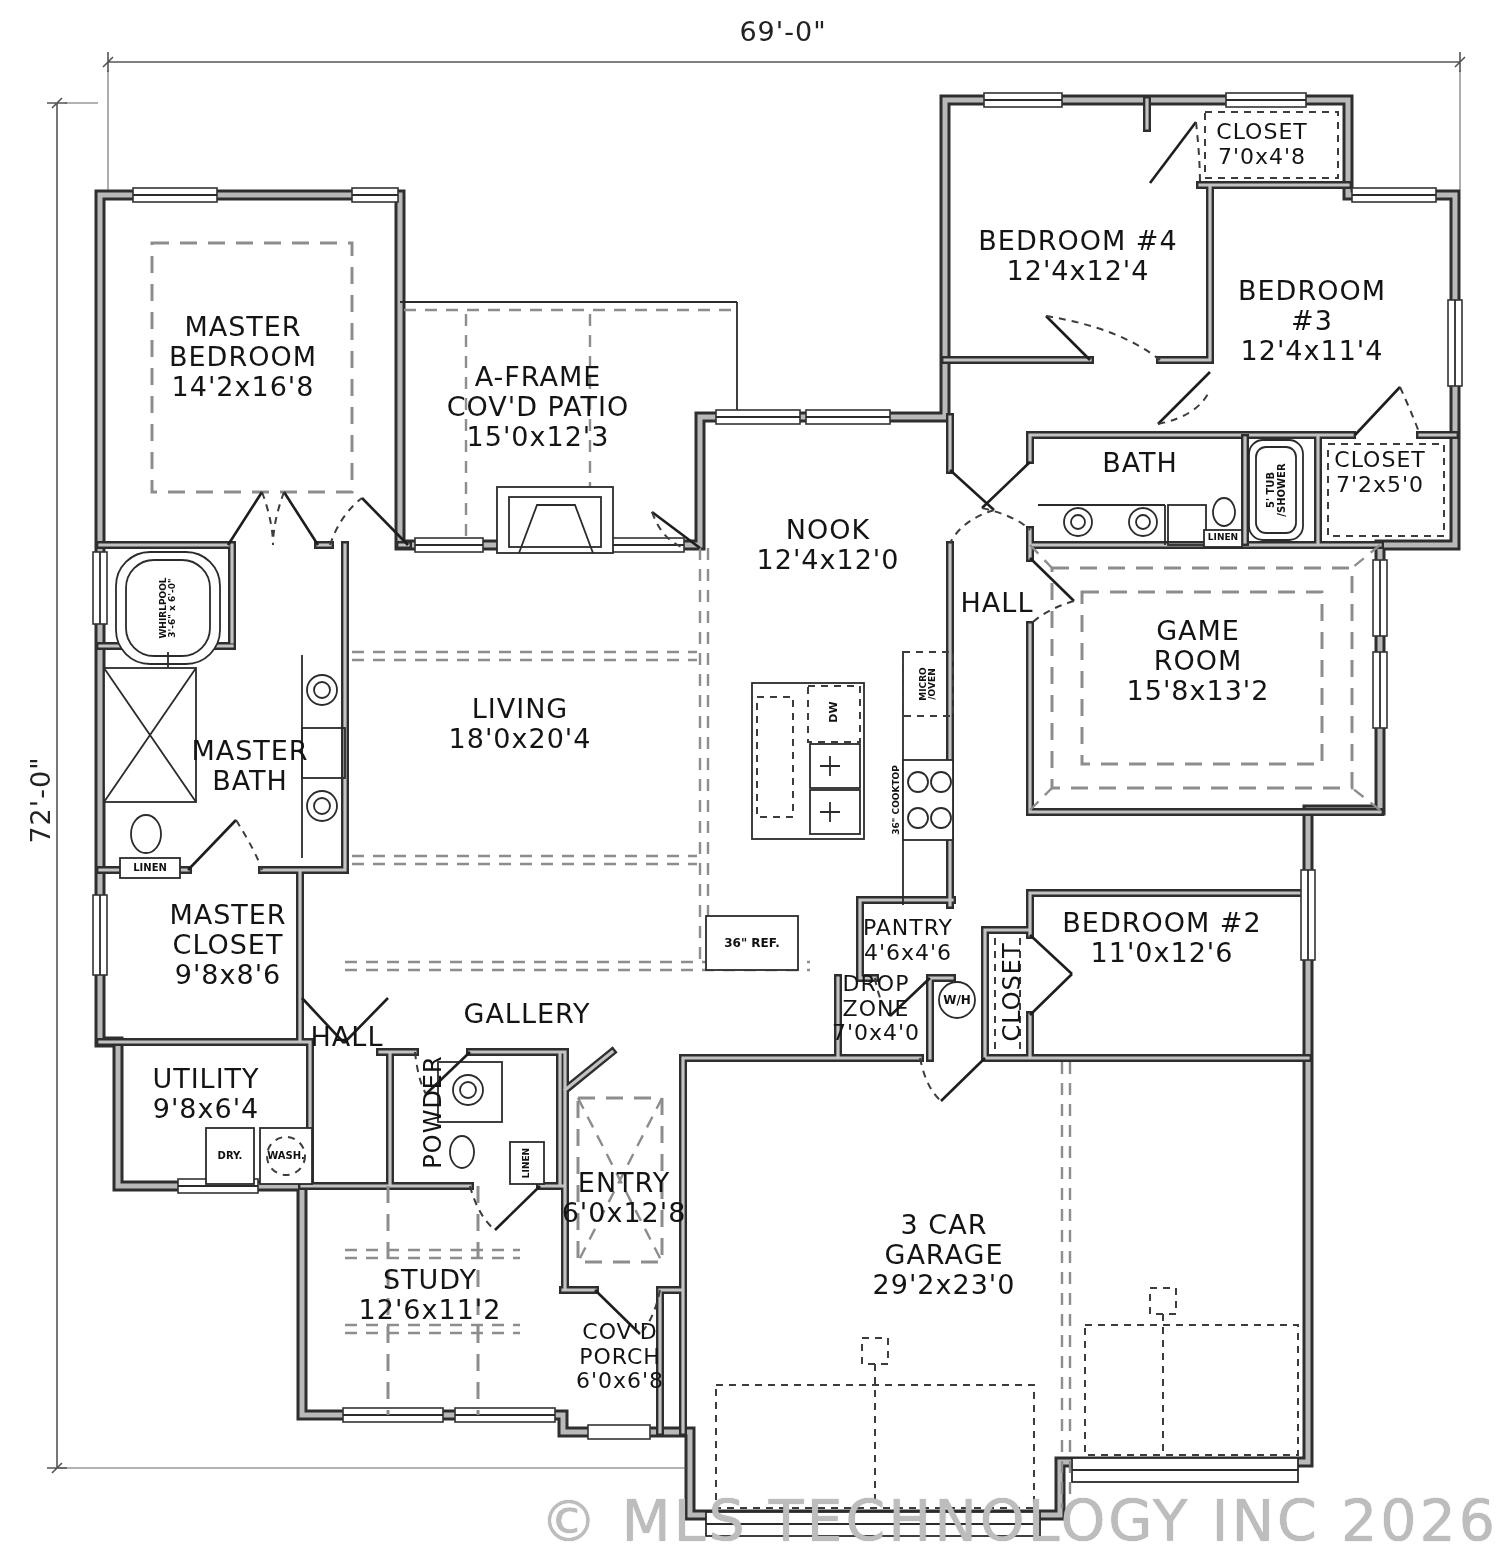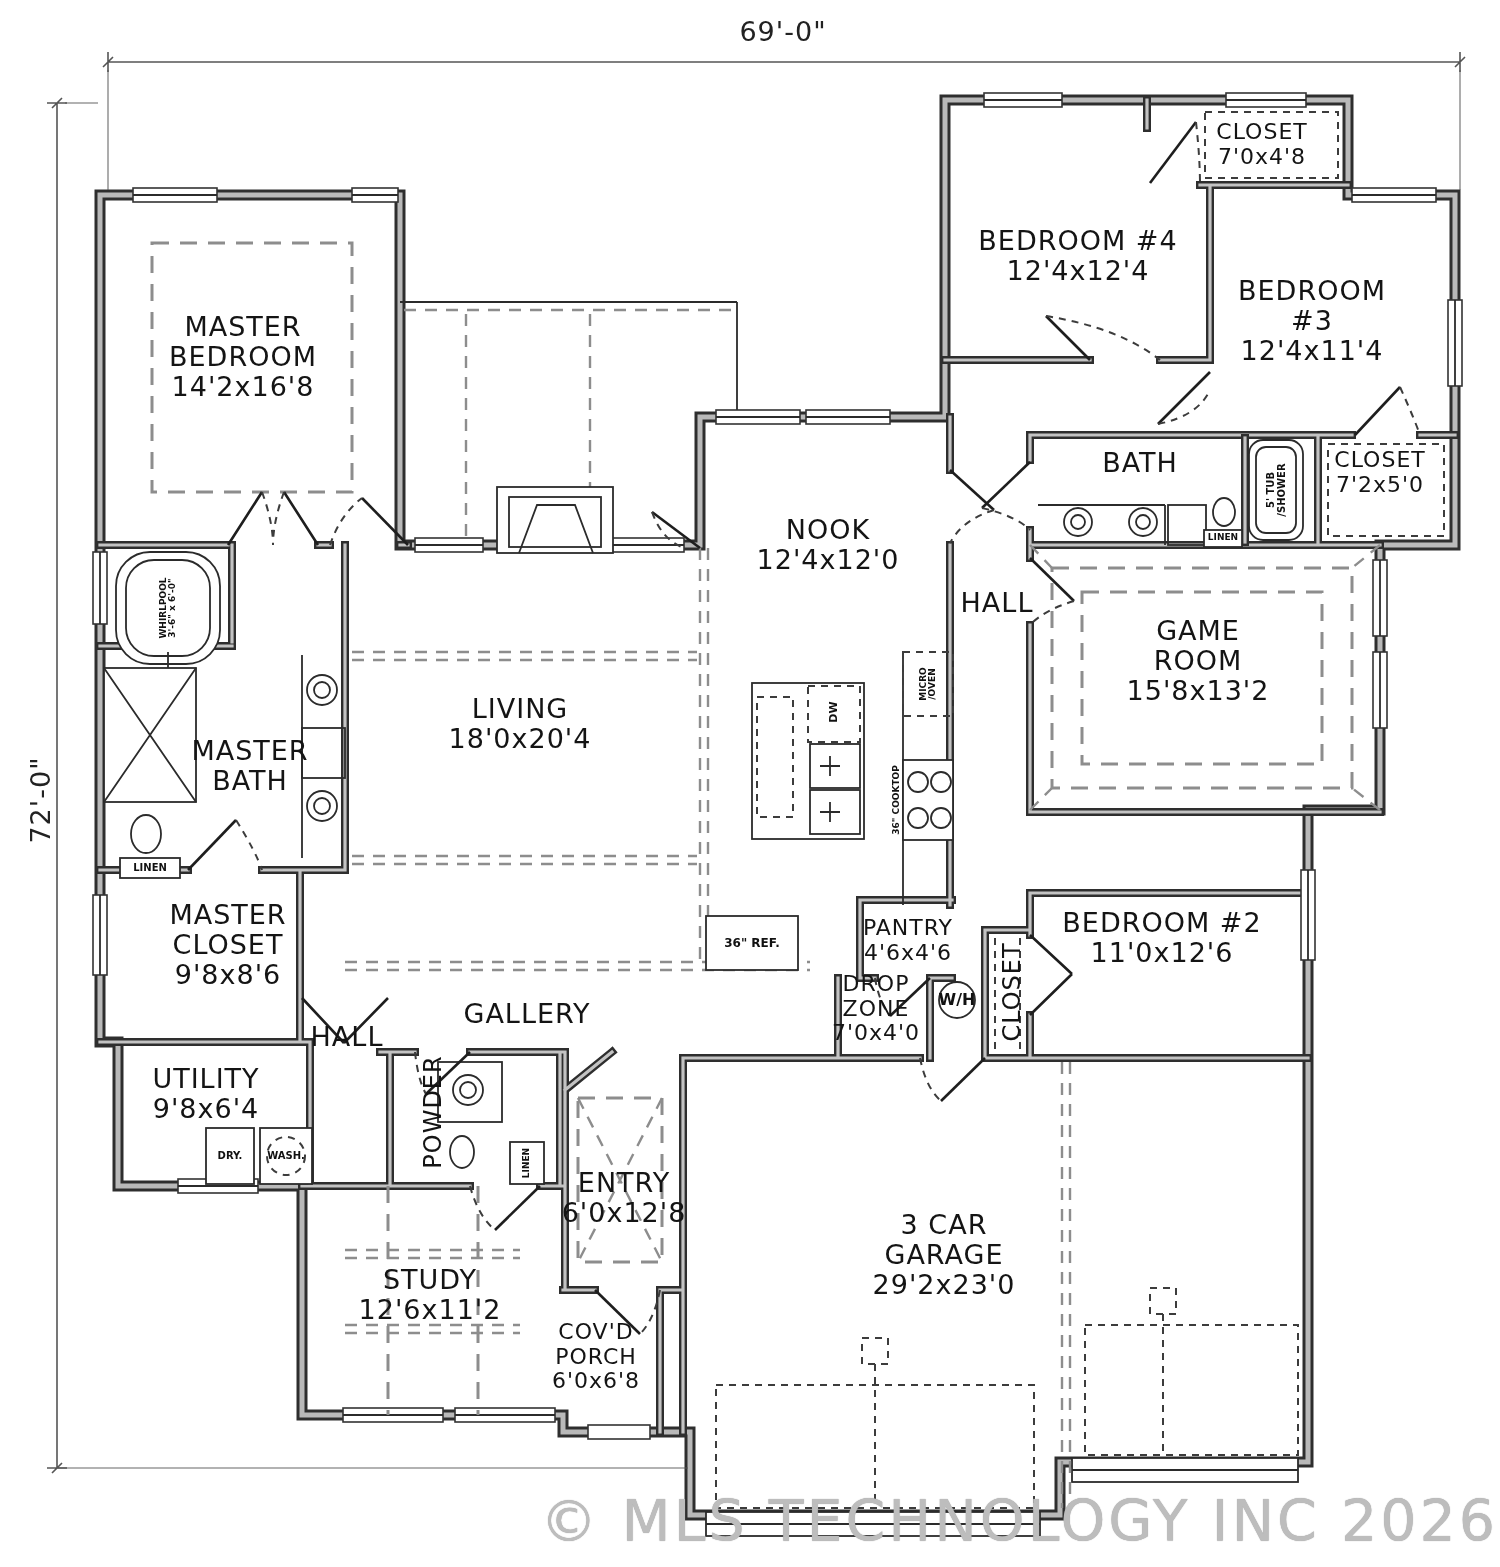--- a/index.html
+++ b/index.html
@@ -270,20 +270,23 @@
     <path class="dimline" d="M108,62 H1460 M108,52 V72 M1460,52 V72 M103,67 L113,57 M1455,67 L1465,57"></path>
     <path class="dimline" d="M108,70 V190 M1460,70 V190" stroke-dasharray="2 0" opacity="0.6"></path>
     <path class="dimline" d="M57,103 V1468 M47,103 H67 M47,1468 H67 M52,108 L62,98 M52,1473 L62,1463"></path>
     <path class="dimline" d="M65,103 H98 M57,1468 H688" opacity="0.6"></path>
   </g>
 </svg>
 
 <div class="rlabel" style="left:243px;top:312px">MASTER
 BEDROOM
 14'2x16'8</div>
+<div class="rlabel" style="left:538px;top:362px">A-FRAME
+COV'D PATIO
+15'0x12'3</div>
 <div class="rlabel" style="left:1078px;top:226px">BEDROOM #4
 12'4x12'4</div>
 <div class="rlabel sm" style="left:1262px;top:120px">CLOSET
 7'0x4'8</div>
 <div class="rlabel" style="left:1312px;top:276px">BEDROOM #3
 12'4x11'4</div>
 <div class="rlabel" style="left:1140px;top:448px">BATH</div>
 <div class="rlabel sm" style="left:1380px;top:448px">CLOSET
 7'2x5'0</div>
 <div class="rlabel" style="left:828px;top:515px">NOOK
@@ -309,37 +312,37 @@
 9'8x8'6</div>
 <div class="rlabel" style="left:347px;top:1022px">HALL</div>
 <div class="rlabel" style="left:206px;top:1064px">UTILITY
 9'8x6'4</div>
 <div class="rlabel" style="left:527px;top:999px">GALLERY</div>
 <div class="vlabel" style="left:433px;top:1112px">POWDER</div>
 <div class="rlabel" style="left:624px;top:1168px">ENTRY
 6'0x12'8</div>
 <div class="rlabel" style="left:430px;top:1265px">STUDY
 12'6x11'2</div>
-<div class="rlabel sm" style="left:596px;top:1320px">COV'D
+<div class="rlabel sm" style="left:620px;top:1320px">COV'D
 PORCH
 6'0x6'8</div>
 <div class="rlabel" style="left:944px;top:1210px">3 CAR
 GARAGE
 29'2x23'0</div>
 
 <div class="flabel frot" style="left:168px;top:608px;font-size:9px">WHIRLPOOL
 3'-6" x 6'-0"</div>
 <div class="flabel frot" style="left:1276px;top:490px">5' TUB
 /SHOWER</div>
 <div class="flabel frot" style="left:897px;top:800px;font-size:9px">36" COOKTOP</div>
 <div class="flabel frot" style="left:928px;top:684px;font-size:9px">MICRO
 /OVEN</div>
 <div class="flabel frot" style="left:834px;top:712px;font-size:11px">DW</div>
 <div class="flabel" style="left:752px;top:943px;font-size:12px">36" REF.</div>
-<div class="flabel" style="left:957px;top:1000px;font-size:16px">W/H</div>
+<div class="flabel" style="left:957px;top:1000px;font-size:12px">W/H</div>
 <div class="flabel" style="left:230px;top:1156px">DRY.</div>
 <div class="flabel" style="left:286px;top:1156px">WASH.</div>
 <div class="flabel" style="left:150px;top:868px">LINEN</div>
 <div class="flabel" style="left:1223px;top:538px;font-size:9px">LINEN</div>
 <div class="flabel frot" style="left:527px;top:1163px;font-size:9px">LINEN</div>
 
 <div class="dim" style="left:783px;top:16px;transform:translateX(-50%)">69'-0"</div>
 <div class="dim" style="left:40px;top:800px;transform:translate(-50%,-50%) rotate(-90deg)">72'-0"</div>
 
 <div class="watermark">© MLS TECHNOLOGY INC 2026</div>

